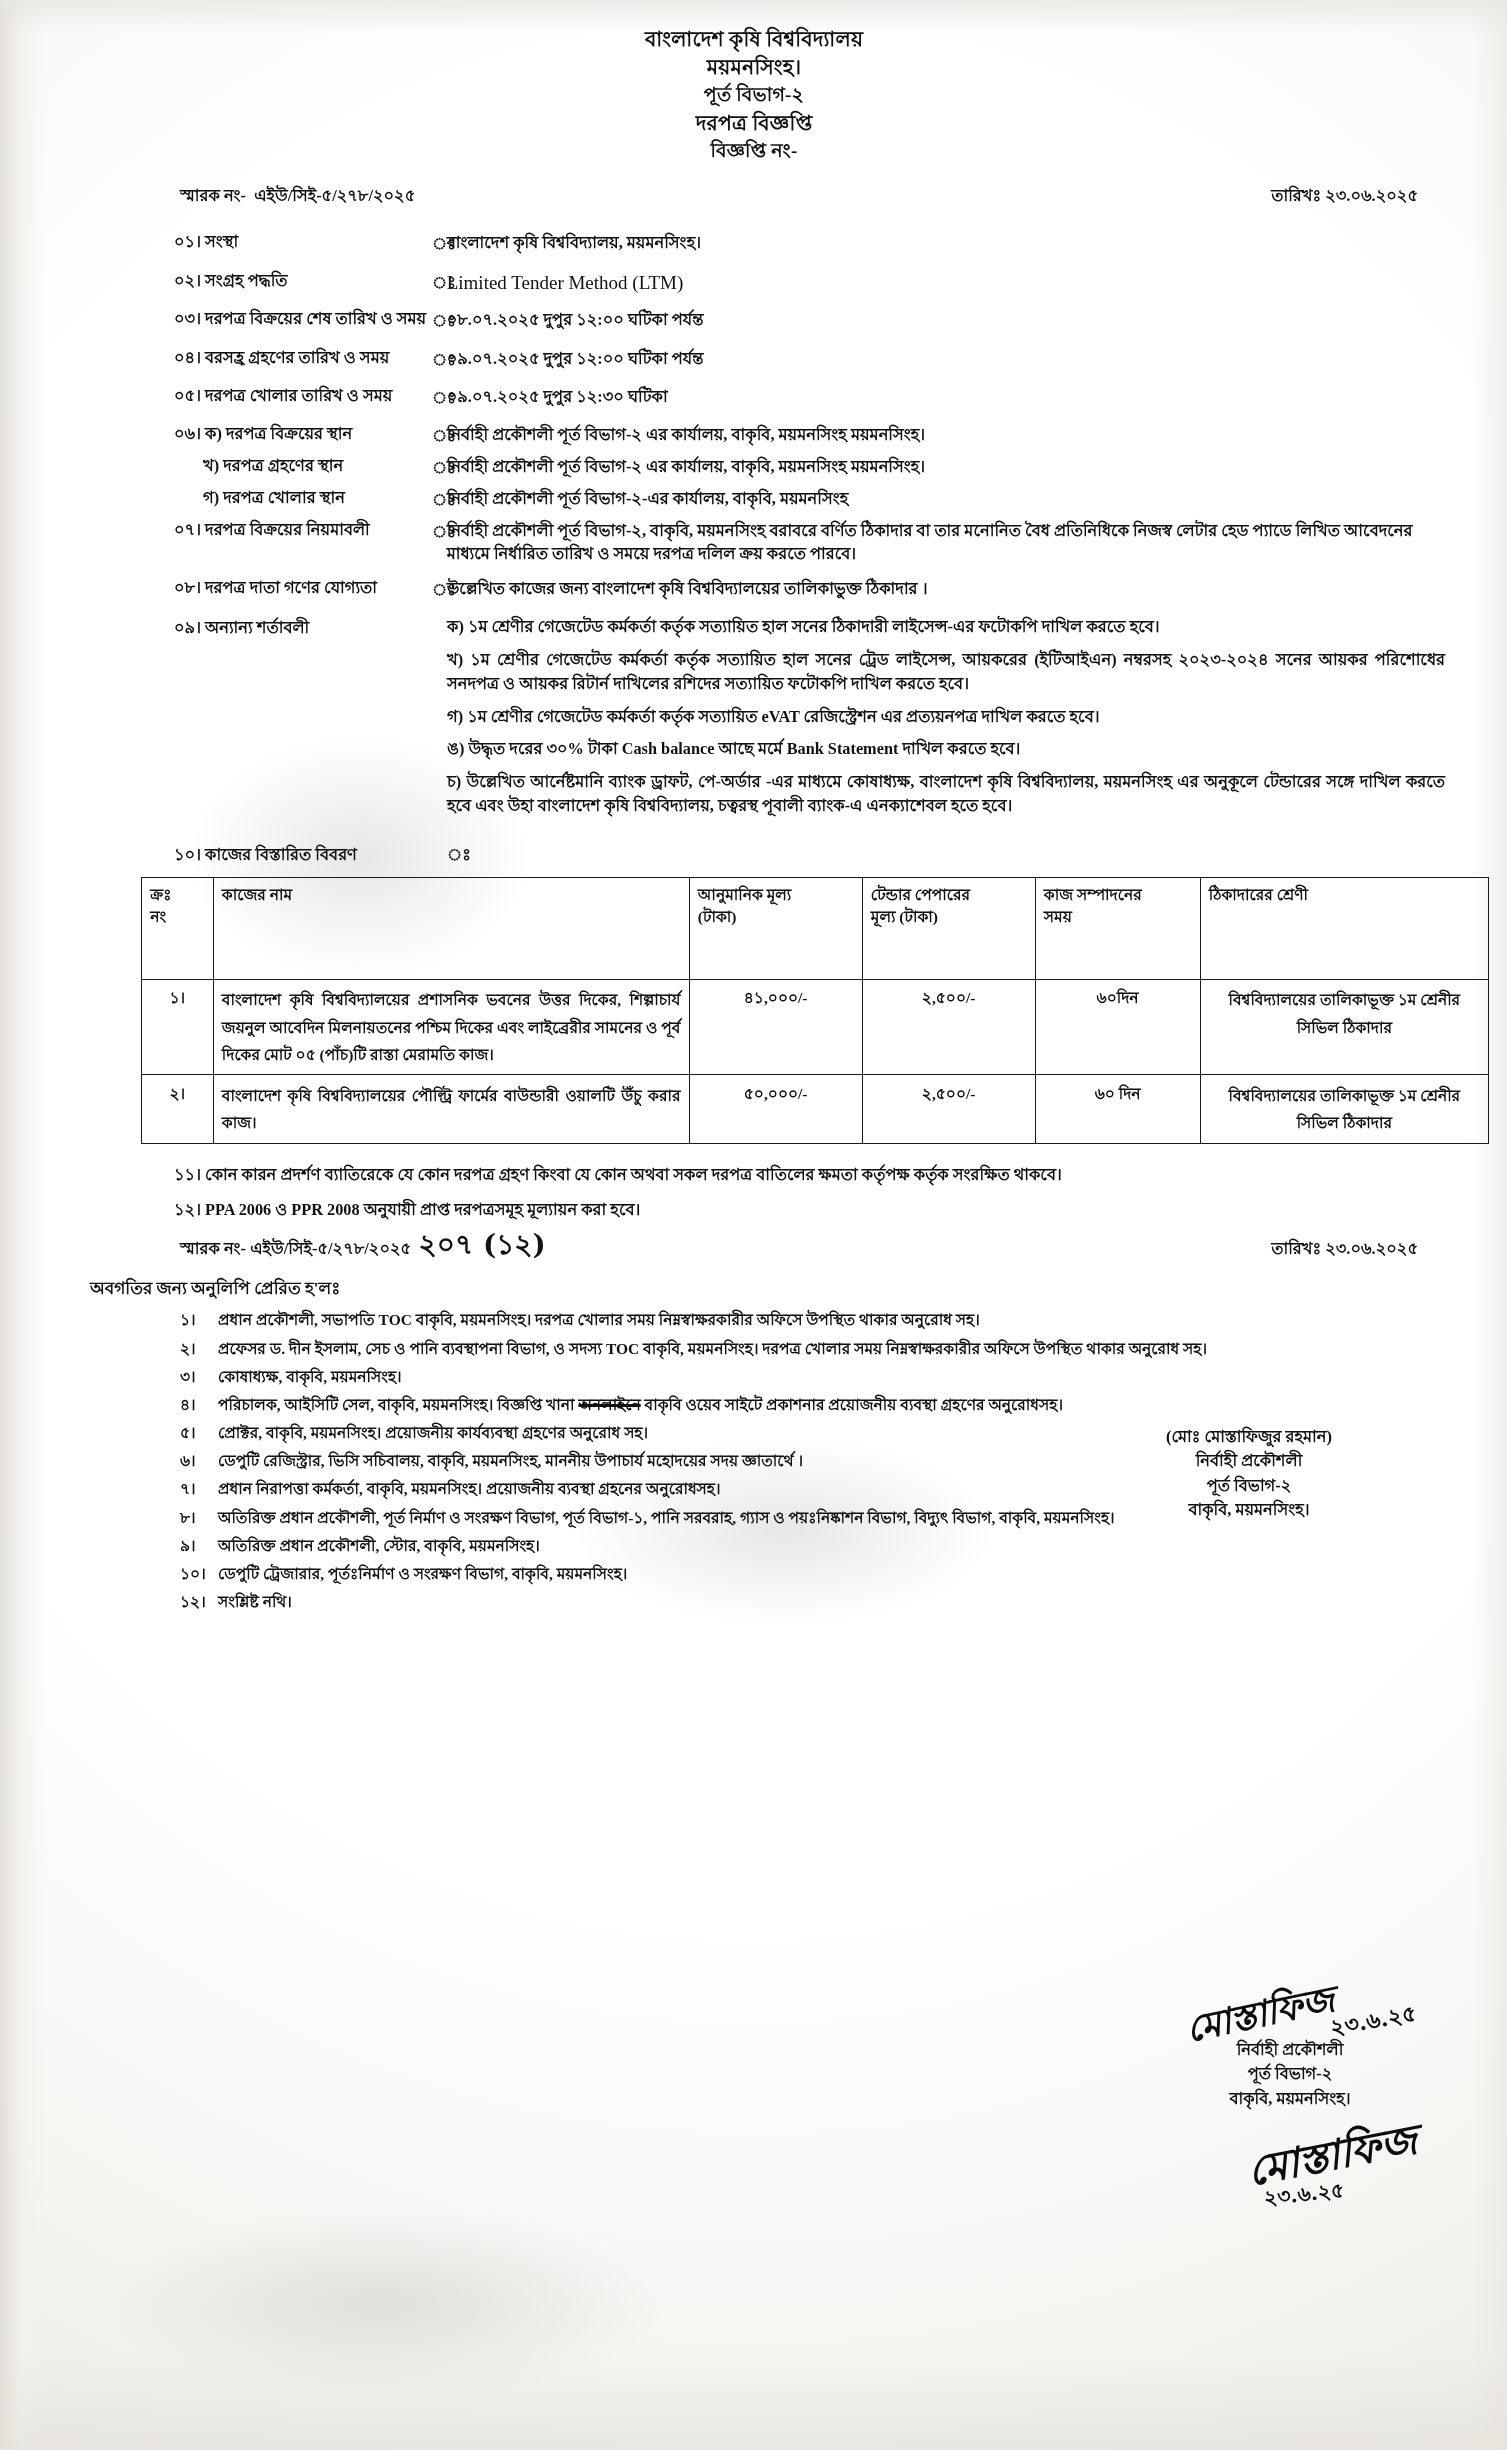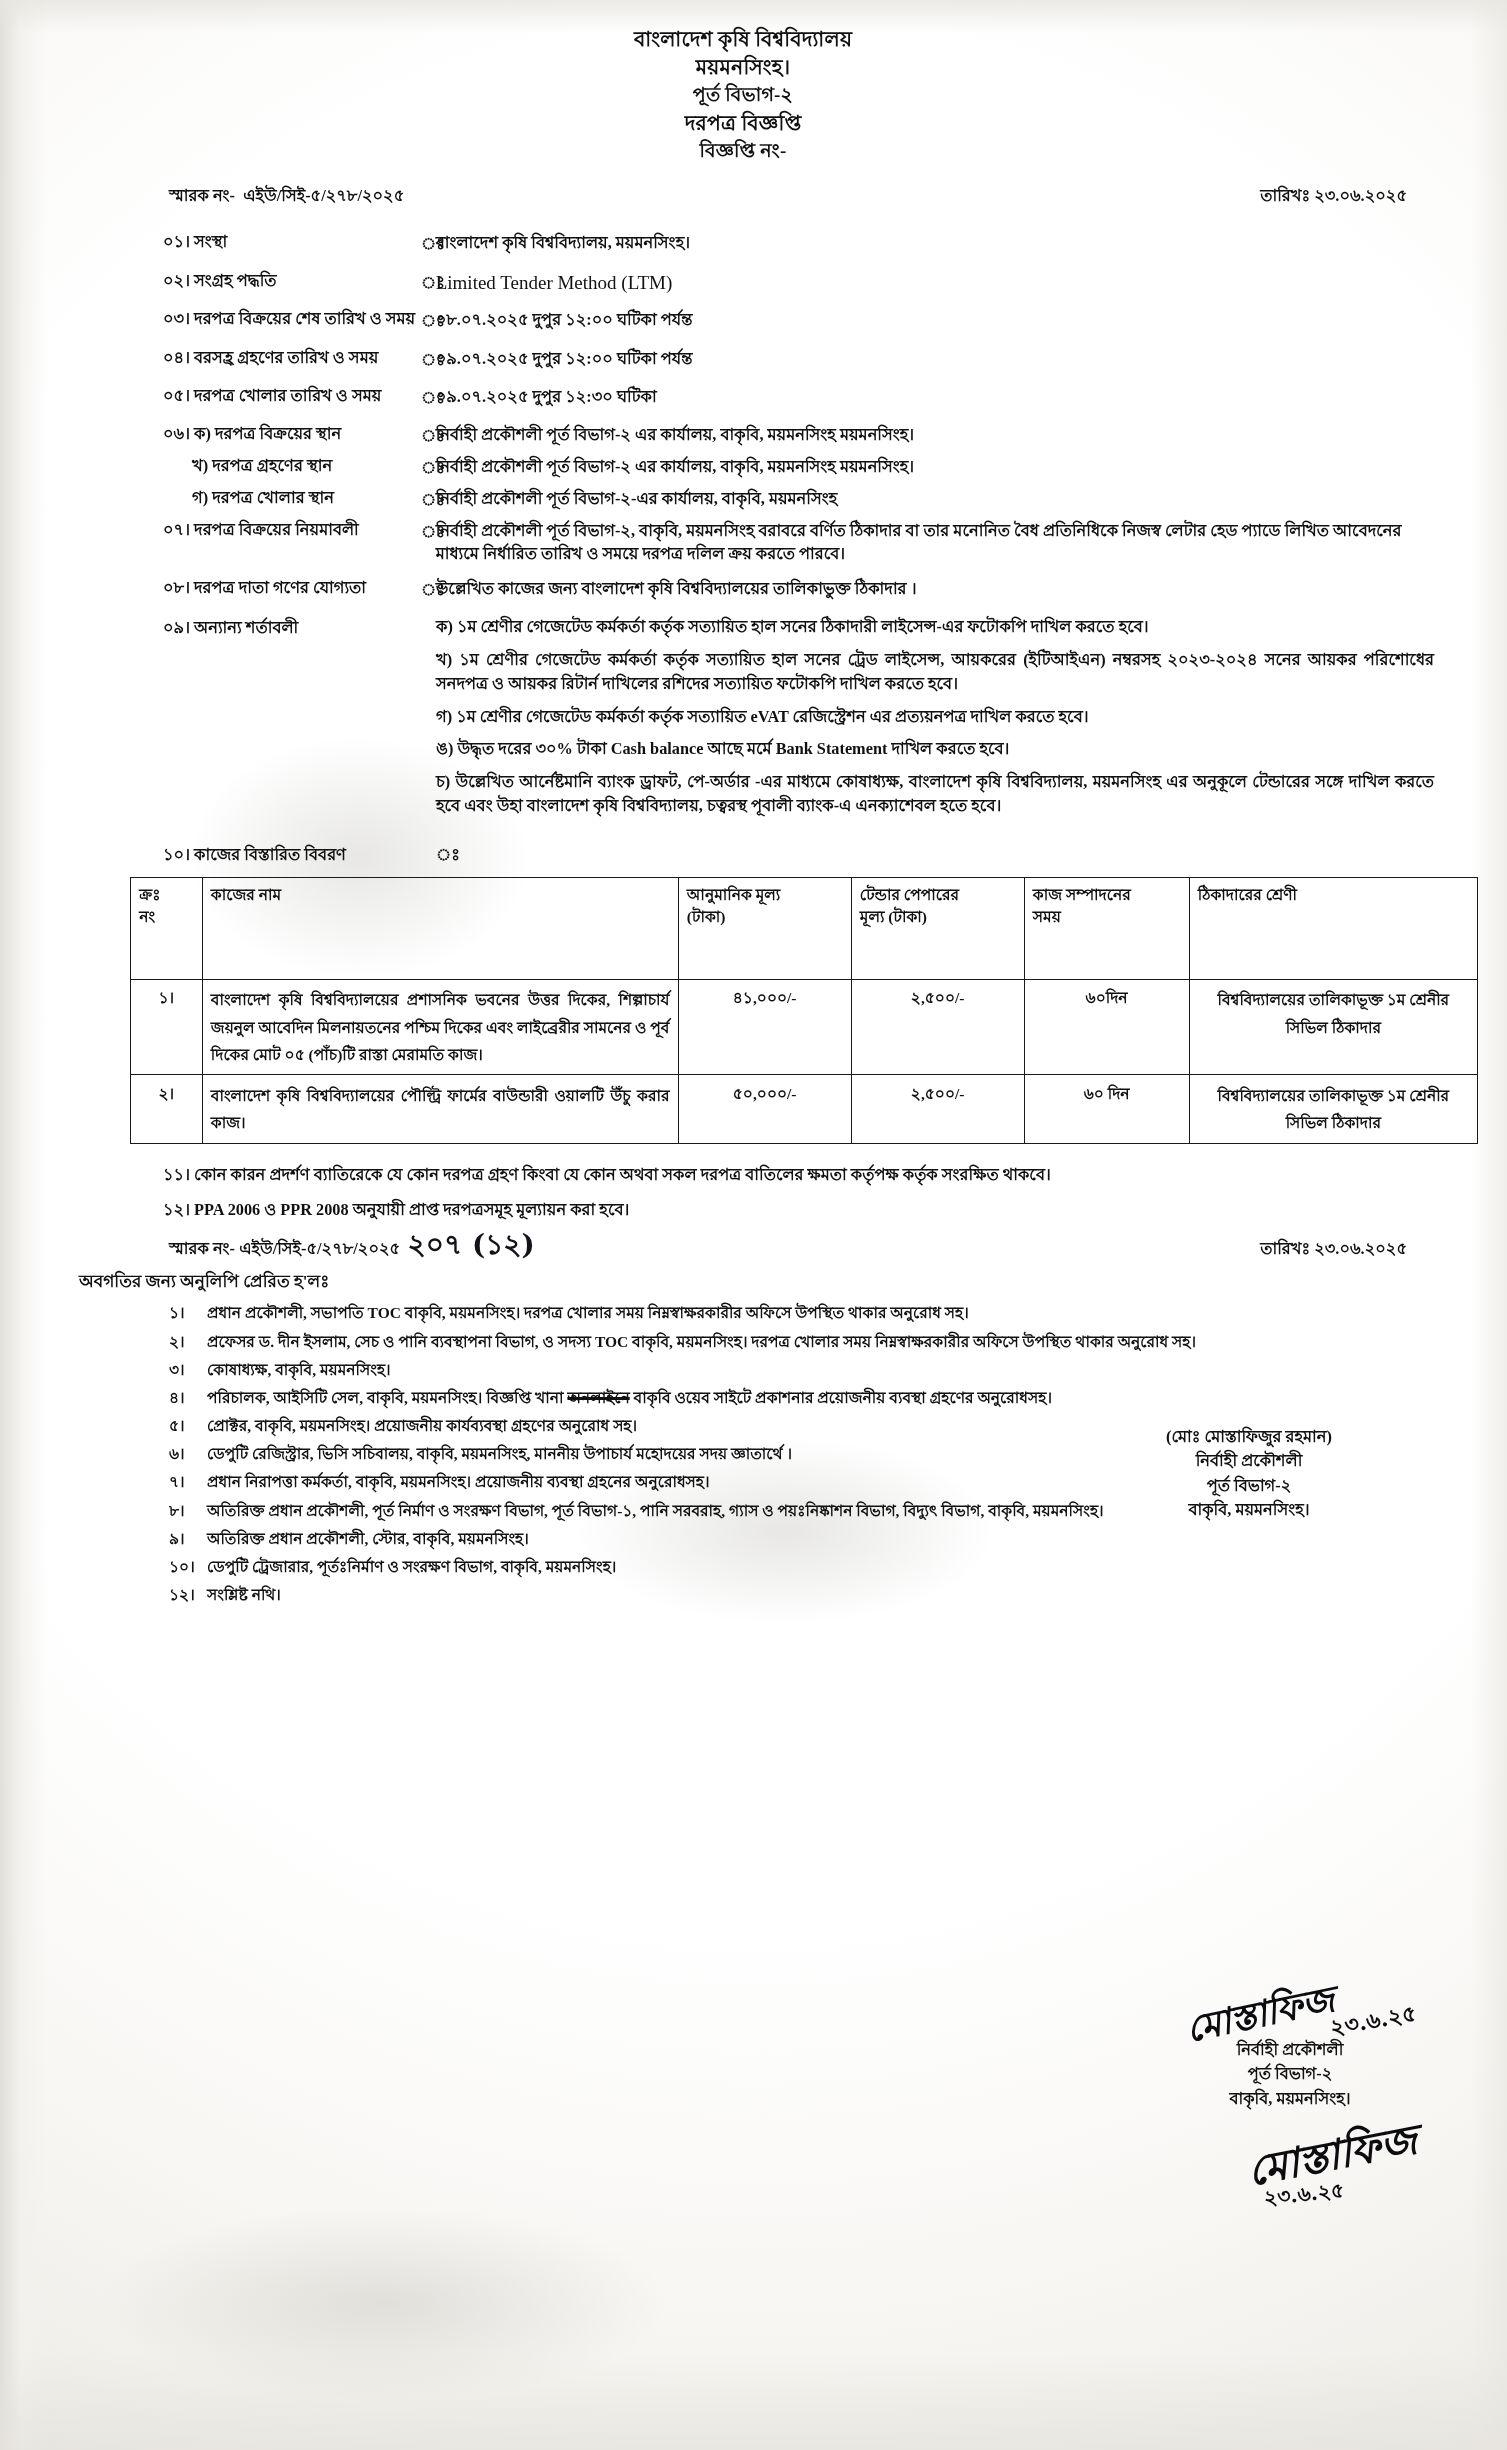--- a/index.html
+++ b/index.html
@@ -35,21 +35,21 @@
   .scan-edge-right {
     position:absolute; right:0; top:0; width:38px; height:100%;
     background:linear-gradient(to left, #e9e7e1 0%, rgba(255,255,255,0) 100%);
     opacity:.7; pointer-events:none;
   }
   .smudge {
     position:absolute; pointer-events:none; border-radius:50%;
     background:radial-gradient(ellipse at center, rgba(170,168,160,.28) 0%, rgba(255,255,255,0) 70%);
   }
 
-  .content { position:absolute; left:1px; top:0; width:1484px; }
+  .content { position:absolute; left:12px; top:0; width:1484px; }
 
   
   .hdr { text-align:center; line-height:1.42; }
   .hdr div { font-weight:bold; letter-spacing:0.2px; }
   .h-univ   { font-size:20.4px; padding-top:24.5px; }
   .h-city   { font-size:20.4px; }
   .h-dept   { font-size:19px; }
   .h-title  { font-size:20.4px; }
   .h-notice { font-size:19px; }
 
@@ -117,21 +117,21 @@
   .scribble-name  { font-size:36px; transform:rotate(-12deg) skewX(-14deg); left:1188px; top:1986px; }
   .scribble-date  { font-size:22px; transform:rotate(-10deg); left:1330px; top:2003px; }
   .scribble-name2 { font-size:41px; transform:rotate(-11deg) skewX(-16deg); left:1250px; top:2123px; }
   .scribble-date2 { font-size:20.4px; transform:rotate(-6deg); left:1264px; top:2179px; }
 
   
   .memorow2 {
     display:flex; justify-content:space-between; align-items:flex-end;
     padding:0 78px 0 168px; font-size:16.3px; font-weight:bold; margin-top:8.2px;
   }
-  .dispatch-head { padding-left:78px; font-size:17px; font-weight:bold; margin-top:5px; }
+  .dispatch-head { padding-left:78px; font-size:17px; font-weight:bold; margin-top:12px; }
   .dispatch { padding-left:168px; padding-right:49px; font-size:15.5px; font-weight:bold; margin-top:6.5px; }
   .d-item { display:flex; align-items:flex-start; margin-bottom:5.7px; line-height:1.45; }
   .d-item .num { width:38px; flex:0 0 38px; }
   .d-item .txt { flex:1; }
   .strike { text-decoration:line-through; text-decoration-thickness:2.5px; }
 </style>
 </head>
 <body>
 
 <div class="page"></div>

